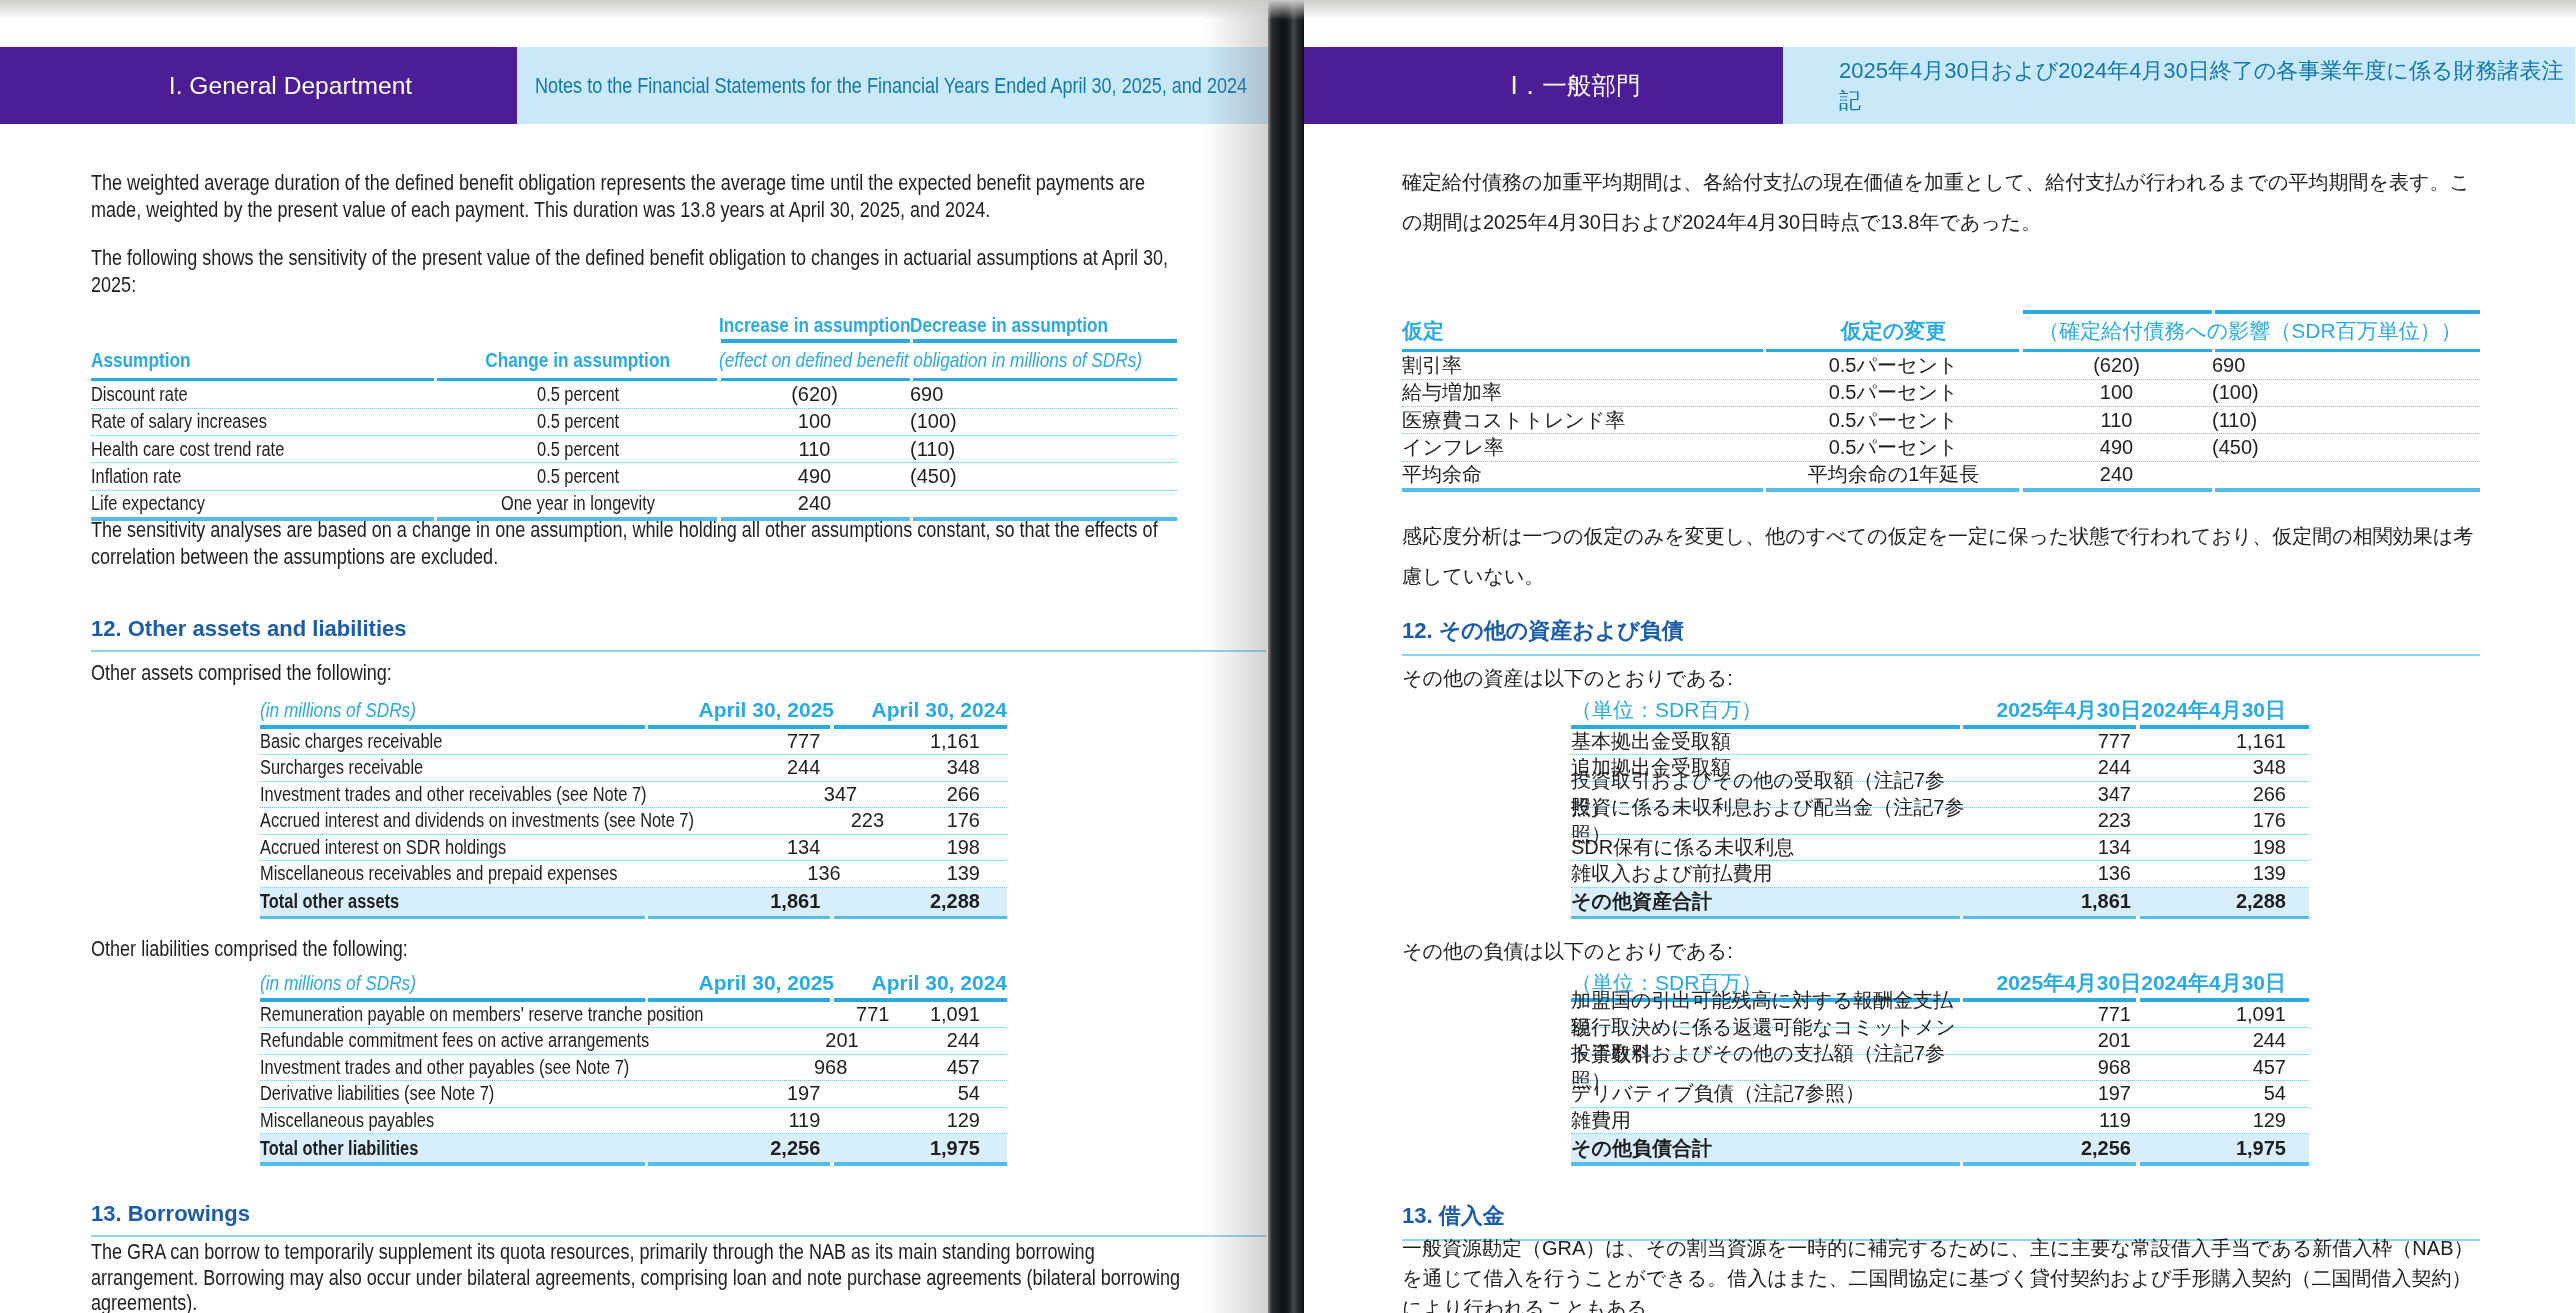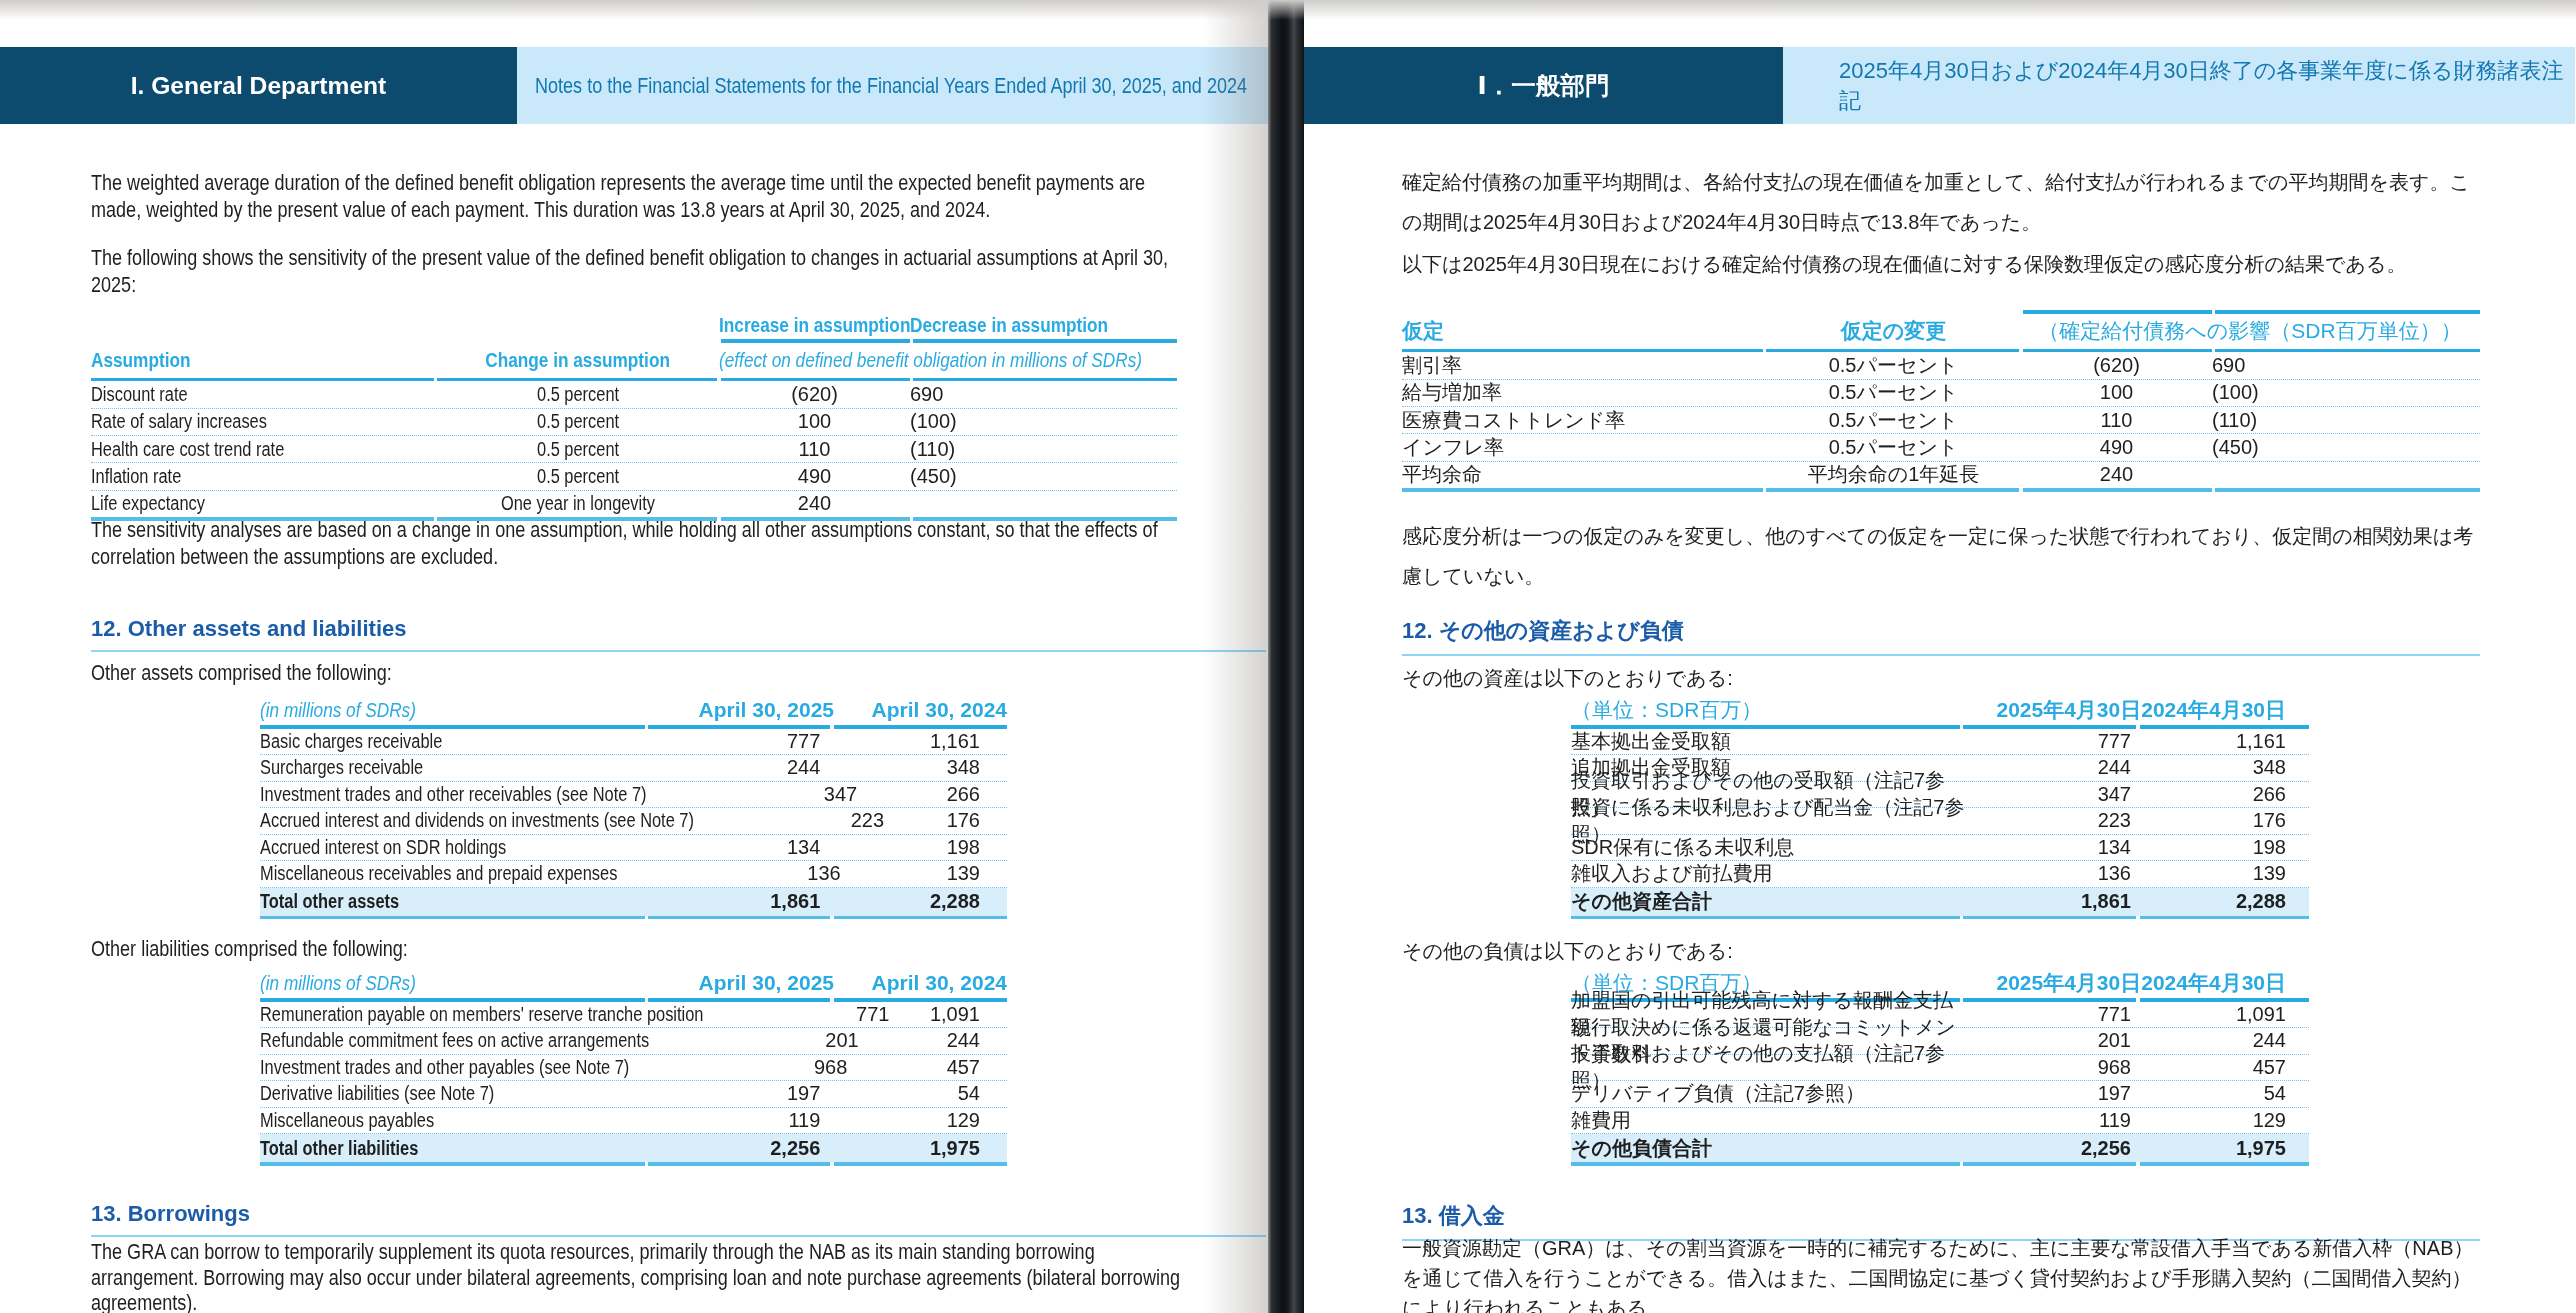--- a/index.html
+++ b/index.html
@@ -1,22 +1,22 @@
 <!DOCTYPE html>
 <html style="font-size:14.6px"><head>
 <meta charset="utf-8">
 <style>
   html,body{margin:0;padding:0;background:#ffffff;}
   .canvas{position:relative;width:2576px;height:1314px;background:#ffffff;overflow:hidden;
           font-family:"Liberation Sans","DejaVu Sans",sans-serif;color:#1f1f1f;}
   .abs{position:absolute;}
 
   
-  .bar-dark{background:#0c4a6e;color:#ffffff;font-weight:bold;font-size:24.6px;
-            display:flex;align-items:center;justify-content:center;}
+  .bar-dark{background:#4c1d95;color:#ffffff;font-weight:normal;font-size:24.6px;
+            display:flex;align-items:center;justify-content:center;padding-left:32px;}
   .bar-light{background:#c9e8fa;color:#1278b2;font-size:22px;display:flex;align-items:center;}
 
   
   .cond{display:inline-block;white-space:nowrap;transform:scaleX(.82);transform-origin:left center;}
   .para-en{font-size:22px;line-height:27px;transform:scaleX(.82);transform-origin:left top;}
   .para-ja{font-size:20px;line-height:40px;}
 
   .sec-head{font-size:22px;font-weight:bold;color:#1b5ca8;border-bottom:2.7px solid #8fd4f5;padding-bottom:8.2px;}
 
   
@@ -287,21 +287,20 @@
   <div class="abs" style="left:1304px;top:0;width:1272px;height:1314px;">
 
     <div class="abs bar-dark" style="left:0;top:47px;width:479px;height:77px;">
       <span>Ⅰ．一般部門</span>
     </div>
     <div class="abs bar-light" style="left:479px;top:47px;width:792px;height:77px;padding-left:56px;box-sizing:border-box;">
       <span>2025年4月30日および2024年4月30日終了の各事業年度に係る財務諸表注記</span>
     </div>
 
     <div class="abs para-ja" style="left:98px;top:162px;width:1079px;">確定給付債務の加重平均期間は、各給付支払の現在価値を加重として、給付支払が行われるまでの平均期間を表す。この期間は2025年4月30日および2024年4月30日時点で13.8年であった。</div>
-    <div class="abs para-ja" style="left:98px;top:244px;width:1079px;">以下は2025年4月30日現在における確定給付債務の現在価値に対する保険数理仮定の感応度分析の結果である。</div>
 
     <div class="ftable sens ja" style="left:98px;top:310px;width:1078px;--w1:364px;--w2:255px;--w3:191px;--w4:267px;">
       <div class="rrow">
           <i class="s1 t"></i>
           <i class="s2 t"></i>
           <i class="s3"></i>
           <i class="s4"></i>
         </div>
       <div class="frow head2">
         <div class="c lbl">仮定</div>

